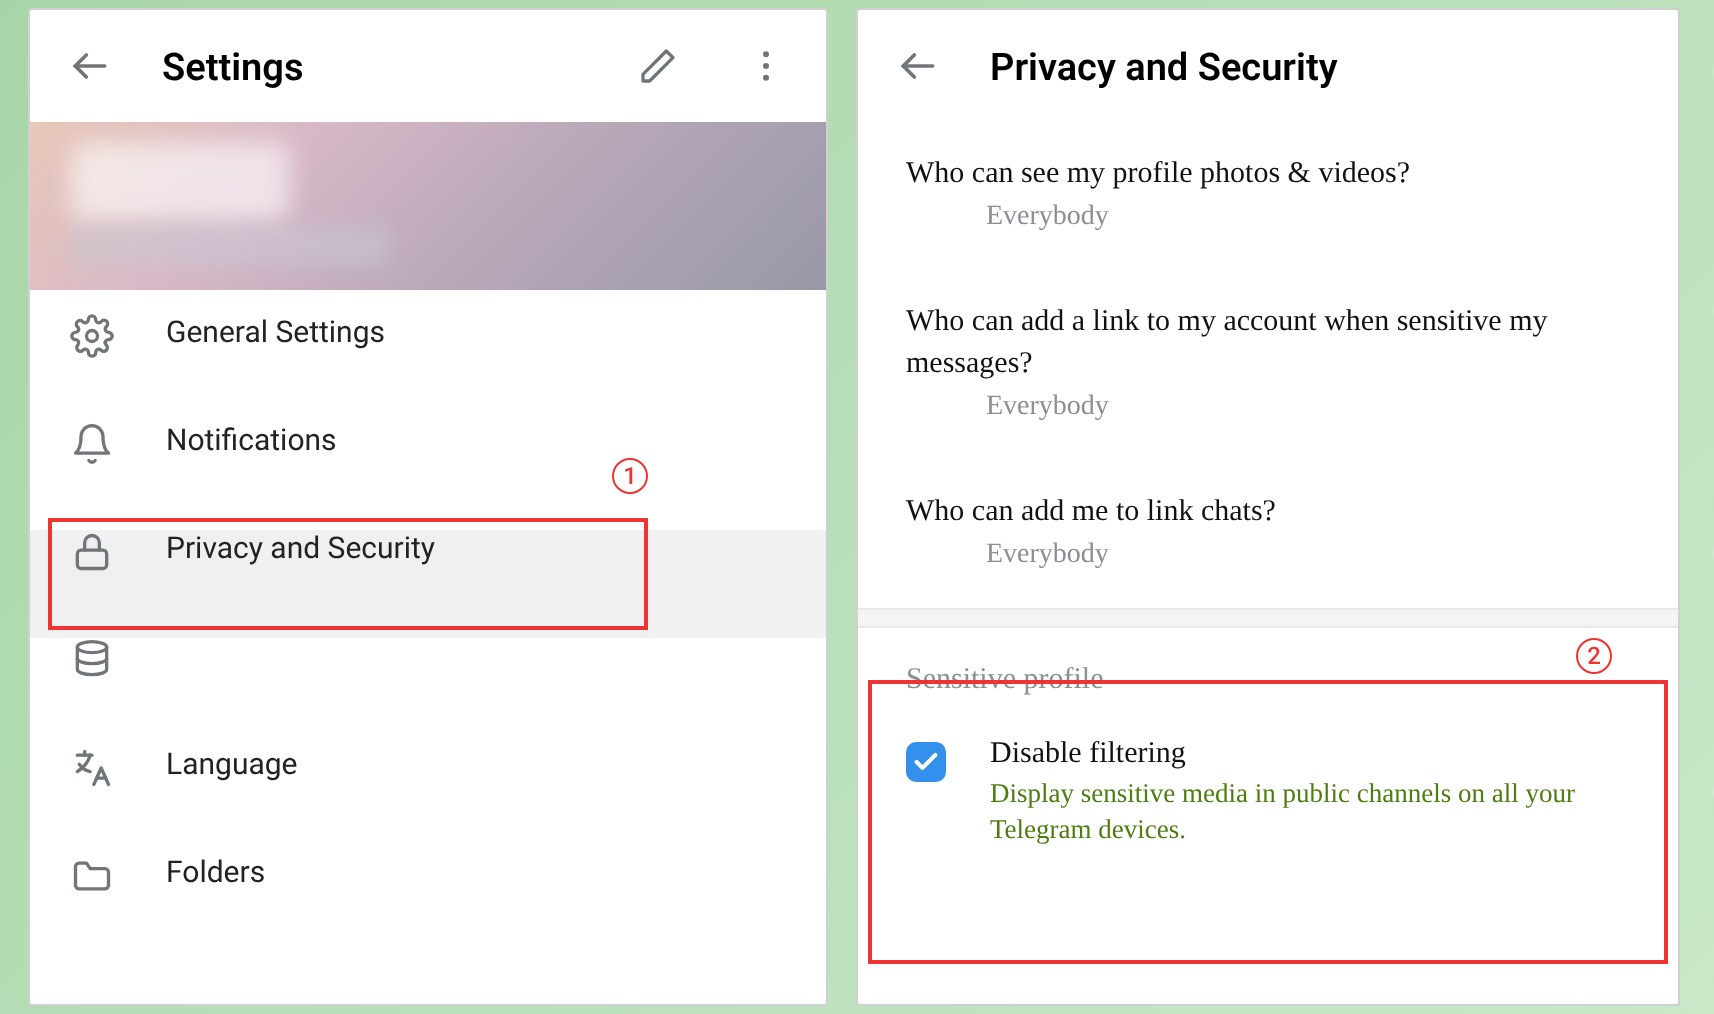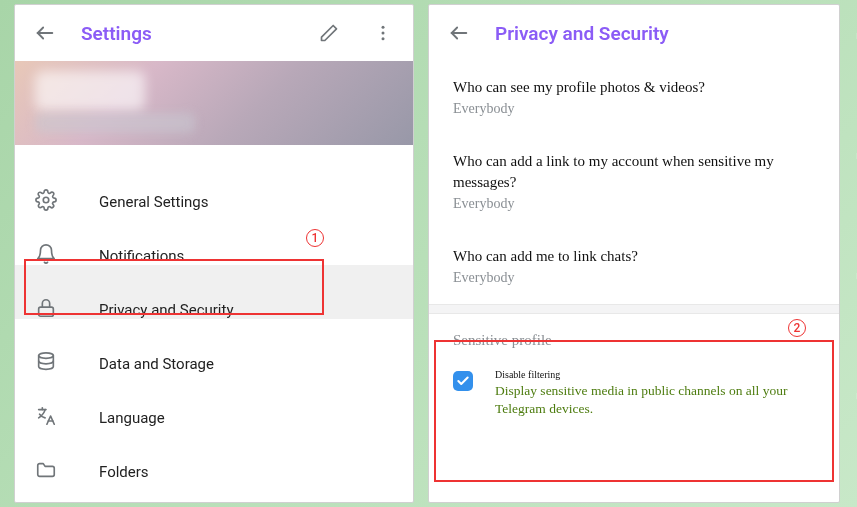--- a/index.html
+++ b/index.html
@@ -32,21 +32,21 @@
   .header {
     height: 56px;
     display: flex;
     align-items: center;
     padding: 0 12px;
     gap: 18px;
   }
   .header .title {
     font-size: 19px;
     font-weight: 600;
-    color: #8b5cf6;
+    color: #000000;
     flex: 1;
   }
   .icon-btn {
     width: 36px; height:36px;
     display:flex; align-items:center; justify-content:center;
     border-radius:50%;
     cursor:pointer;
     color:#707579;
   }
   .banner {
@@ -71,36 +71,36 @@
     width:160px; height:20px;
     background: rgba(200,200,210,0.55);
     filter: blur(5px);
     border-radius:6px;
   }
   .menu {
     padding: 12px 0;
   }
   .menu-item {
     display:flex;
-    align-items:flex-end;
+    align-items:flex-start;
     height: 54px;
     padding: 0 20px;
-    gap: 42px;
+    gap: 26px;
     cursor:pointer;
     font-size: 15px;
     color:#222;
   }
   .menu-item.selected { background:#f0f0f0; }
   .menu-item .micon { width:22px; height:22px; color:#707579; flex-shrink:0; display:flex; align-items:center; justify-content:center;}
   .right-body { padding: 0; overflow:hidden;font-family:Liberation Serif, serif; }
   .priv-item {
     padding: 16px 24px 18px;
   }
   .priv-item .q { font-size: 15px; color:#111; line-height:1.35; margin-bottom:4px;}
-  .priv-item .v { font-size: 14px; color:#8a8f94; }
+  .priv-item .v { font-size: 14px; color:#8a8f94;margin-left:40px; }
   .section-divider { height:10px; background:#f4f4f5; border-top:1px solid #e8e8e8; border-bottom:1px solid #e8e8e8;}
   .section-head {
     padding: 18px 24px 6px;
     font-size: 15px;
     color:#8a8f94;
     font-weight:500;
   }
   .check-row {
     display:flex;
     gap:22px;
@@ -108,21 +108,21 @@
     align-items:flex-start;
   }
   .checkbox {
     width:20px; height:20px;
     border-radius:5px;
     background:#3390ec;
     display:flex; align-items:center; justify-content:center;
     flex-shrink:0;
     margin-top:2px;
   }
-  .check-row .ct { font-size:10px; color:#111; margin-bottom:2px;}
+  .check-row .ct { font-size:15px; color:#111; margin-bottom:2px;}
   .check-row .cd { font-size:13.5px; color:#4d7c0f; line-height:1.35;}
   .callout {
     position:absolute;
     border: 2px solid #e33;
     pointer-events:none;
   }
   .callout-1 { left:24px; top:259px; width:300px; height:56px; }
   .callout-2 { left:434px; top:340px; width:400px; height:142px; }
   .callout-num {
     position:absolute;
@@ -198,21 +198,20 @@
     </div>
 
     <div class="menu-item">
       <span class="micon">
         <svg width="22" height="22" viewBox="0 0 24 24" fill="none" stroke="currentColor" stroke-width="1.8" stroke-linecap="round">
             <ellipse cx="12" cy="5" rx="8" ry="3"></ellipse>
             <path d="M4 5v6c0 1.7 3.6 3 8 3s8-1.3 8-3V5"></path>
             <path d="M4 11v6c0 1.7 3.6 3 8 3s8-1.3 8-3v-6"></path>
           </svg>
       </span>
-      <span>Data and Storage</span>
     </div>
 
     <div class="menu-item">
       <span class="micon">
         <svg width="22" height="22" viewBox="0 0 24 24" fill="none" stroke="currentColor" stroke-width="1.8" stroke-linecap="round" stroke-linejoin="round">
             <path d="M4 5h8"></path>
             <path d="M8 3v2"></path>
             <path d="M11 5c-1 4-4 7-7 9"></path>
             <path d="M5 10c1.5 2 3.5 3.5 6 4"></path>
             <path d="M13 21l4-9 4 9"></path>

